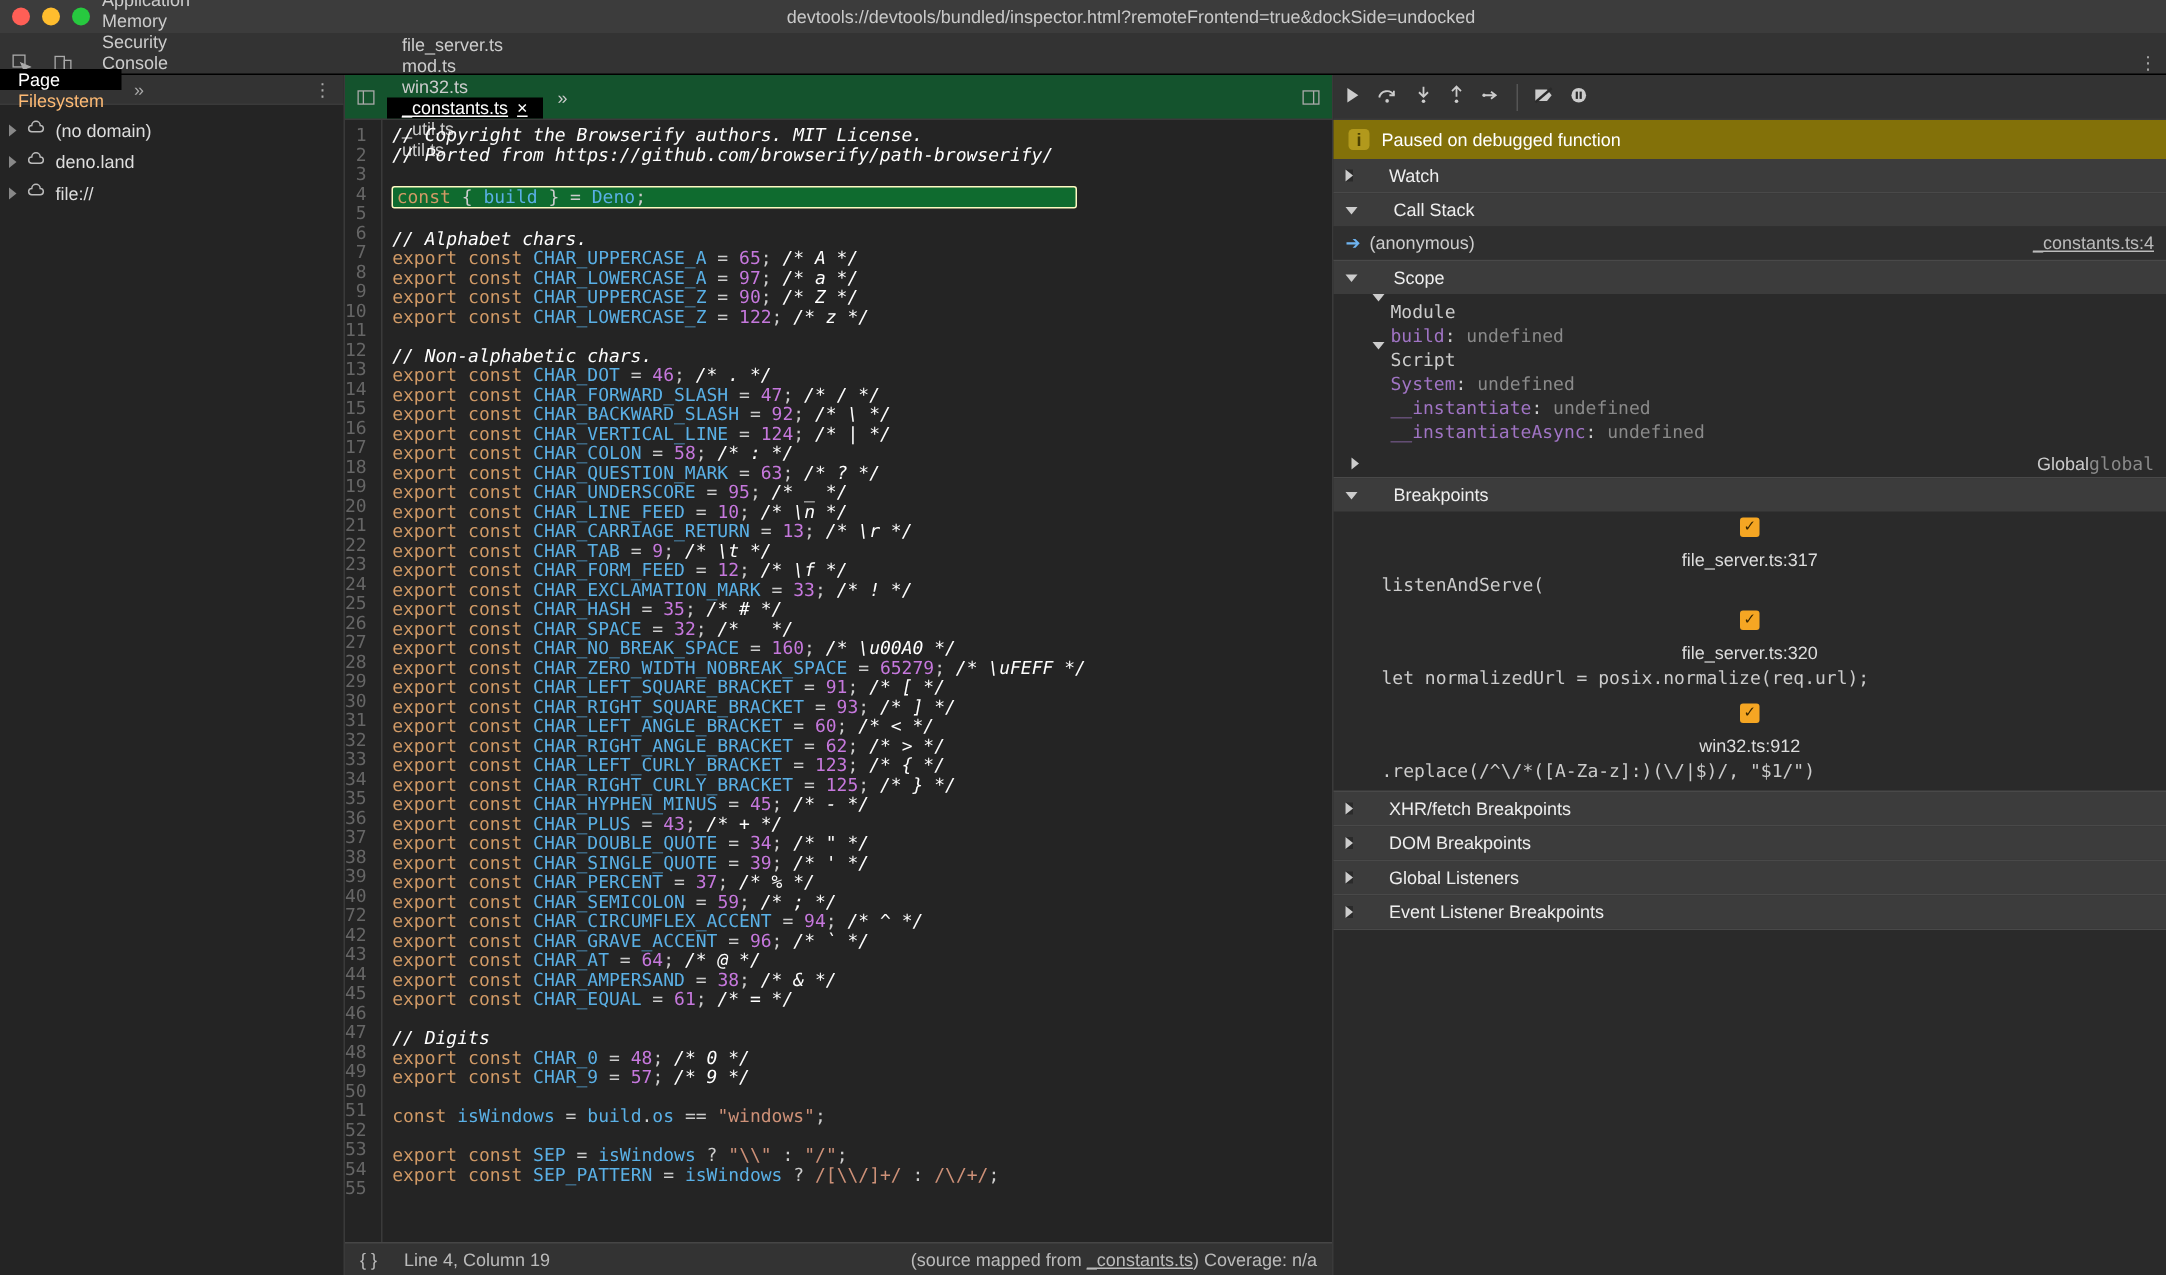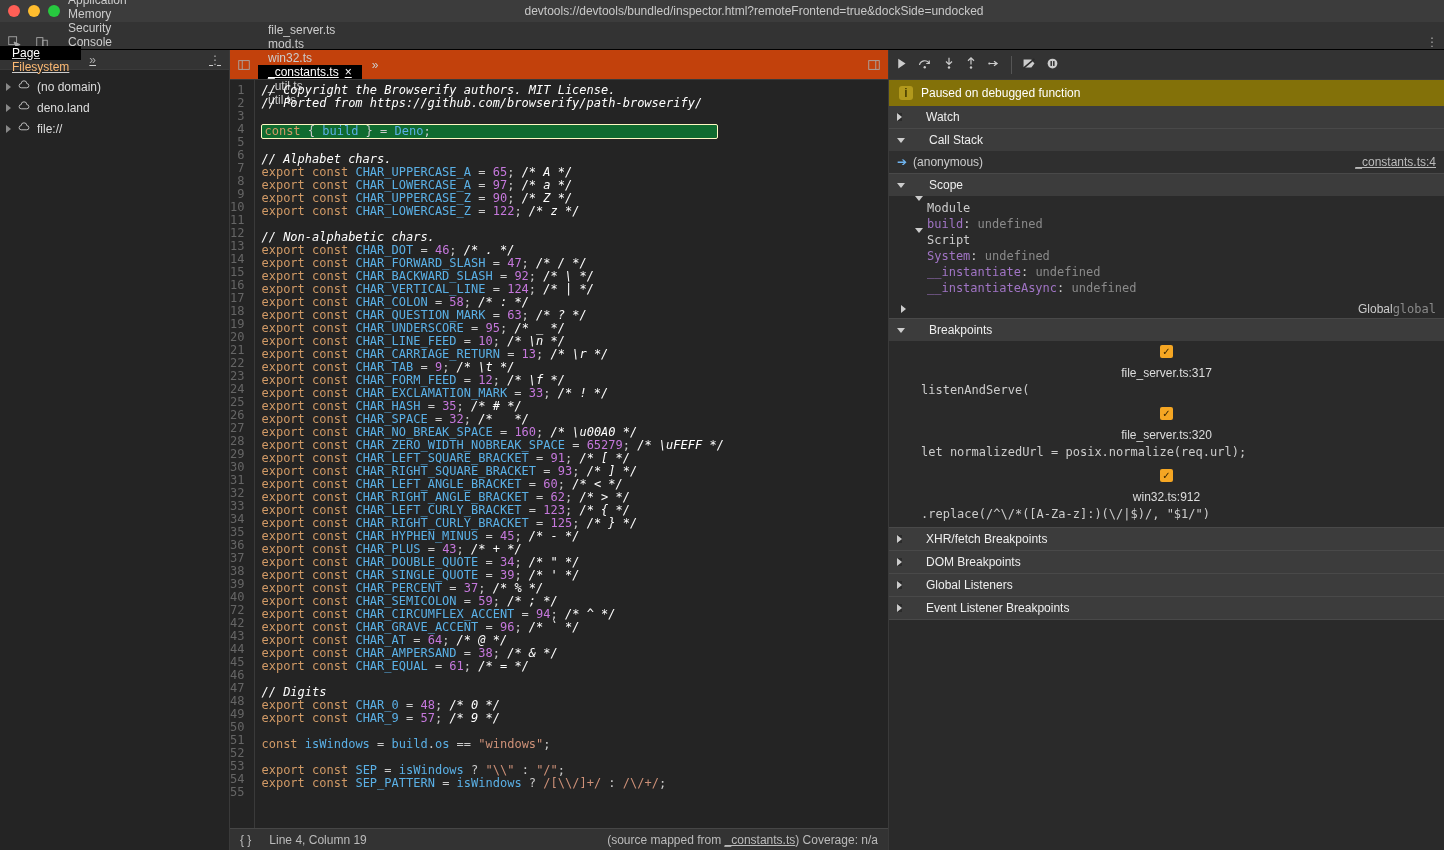--- a/index.html
+++ b/index.html
@@ -14,33 +14,33 @@
 .toptabs .ico { width:28px; display:flex; align-items:center; justify-content:center; color:#aaa; }
 .toptabs .tab { padding:0 12px; display:flex; align-items:center; color:#ccc; cursor:pointer; }
 .toptabs .tab.active { background:#000; color:#f9a8d4; }
 .toptabs .spacer{flex:1;}
 .toptabs .menudot { width:24px; display:flex; align-items:center; justify-content:center; color:#aaa; }
 
 .body { display:flex; height:800px; }
 
 
 .sidebar { width:230px; background:#242424; border-right:1px solid #3a3a3a; display:flex; flex-direction:column; }
-.side-tabs { height:20px; display:flex; align-items:center; background:#333333; border-bottom:1px solid #3a3a3a;text-decoration:underline; }
+.side-tabs { height:20px; display:flex; align-items:center; background:#333333; border-bottom:1px solid #3a3a3a; }
 .side-tabs .stab { padding:0 12px; height:100%; display:flex; align-items:center; color:#fdba74; }
 .side-tabs .stab.active{ background:#000; color:#fff; }
 .side-tabs .more{ padding:0 8px; color:#aaa; }
 .side-tabs .spacer{flex:1;}
 .tree { padding:6px 0; }
 .tree .row { display:flex; align-items:center; gap:6px; padding:2px 8px 2px 6px; color:#ddd; }
 .tree .row svg { width:14px; height:14px; }
 .arrow { width:0;height:0;border-top:4px solid transparent;border-bottom:4px solid transparent;border-left:5px solid #888; display:inline-block;}
 
 
 .center { flex:1; display:flex; flex-direction:column; background:#242424; min-width:0; }
-.filetabs { height:30px; background:#c2410c; display:flex; align-items:center; border-bottom:1px solid #3a3a3a; }
+.filetabs { height:30px; background:#14532d; display:flex; align-items:center; border-bottom:1px solid #3a3a3a; }
 .filetabs .ficon{ width:28px; display:flex; align-items:center; justify-content:center; color:#aaa;}
 .filetabs .ftab{ padding:0 10px; height:100%; display:flex; align-items:center; gap:6px; color:#ccc;}
 .filetabs .ftab.active{ background:#000; color:#fff; text-decoration:underline;}
 .filetabs .close-x{ font-size:12px; color:#fff; }
 .filetabs .spacer{flex:1;}
 
 .editor { flex:1; overflow:auto; display:flex; font-family:Menlo,Consolas,monospace; font-size:12px; line-height:13px; }
 .gutter { text-align:right; color:#666; padding:4px 6px 4px 0; background:#242424; border-right:1px solid #3a3a3a; }
 .gutter div{ padding-right:4px; }
 .code { padding:4px 0 30px 6px; white-space:pre; }

